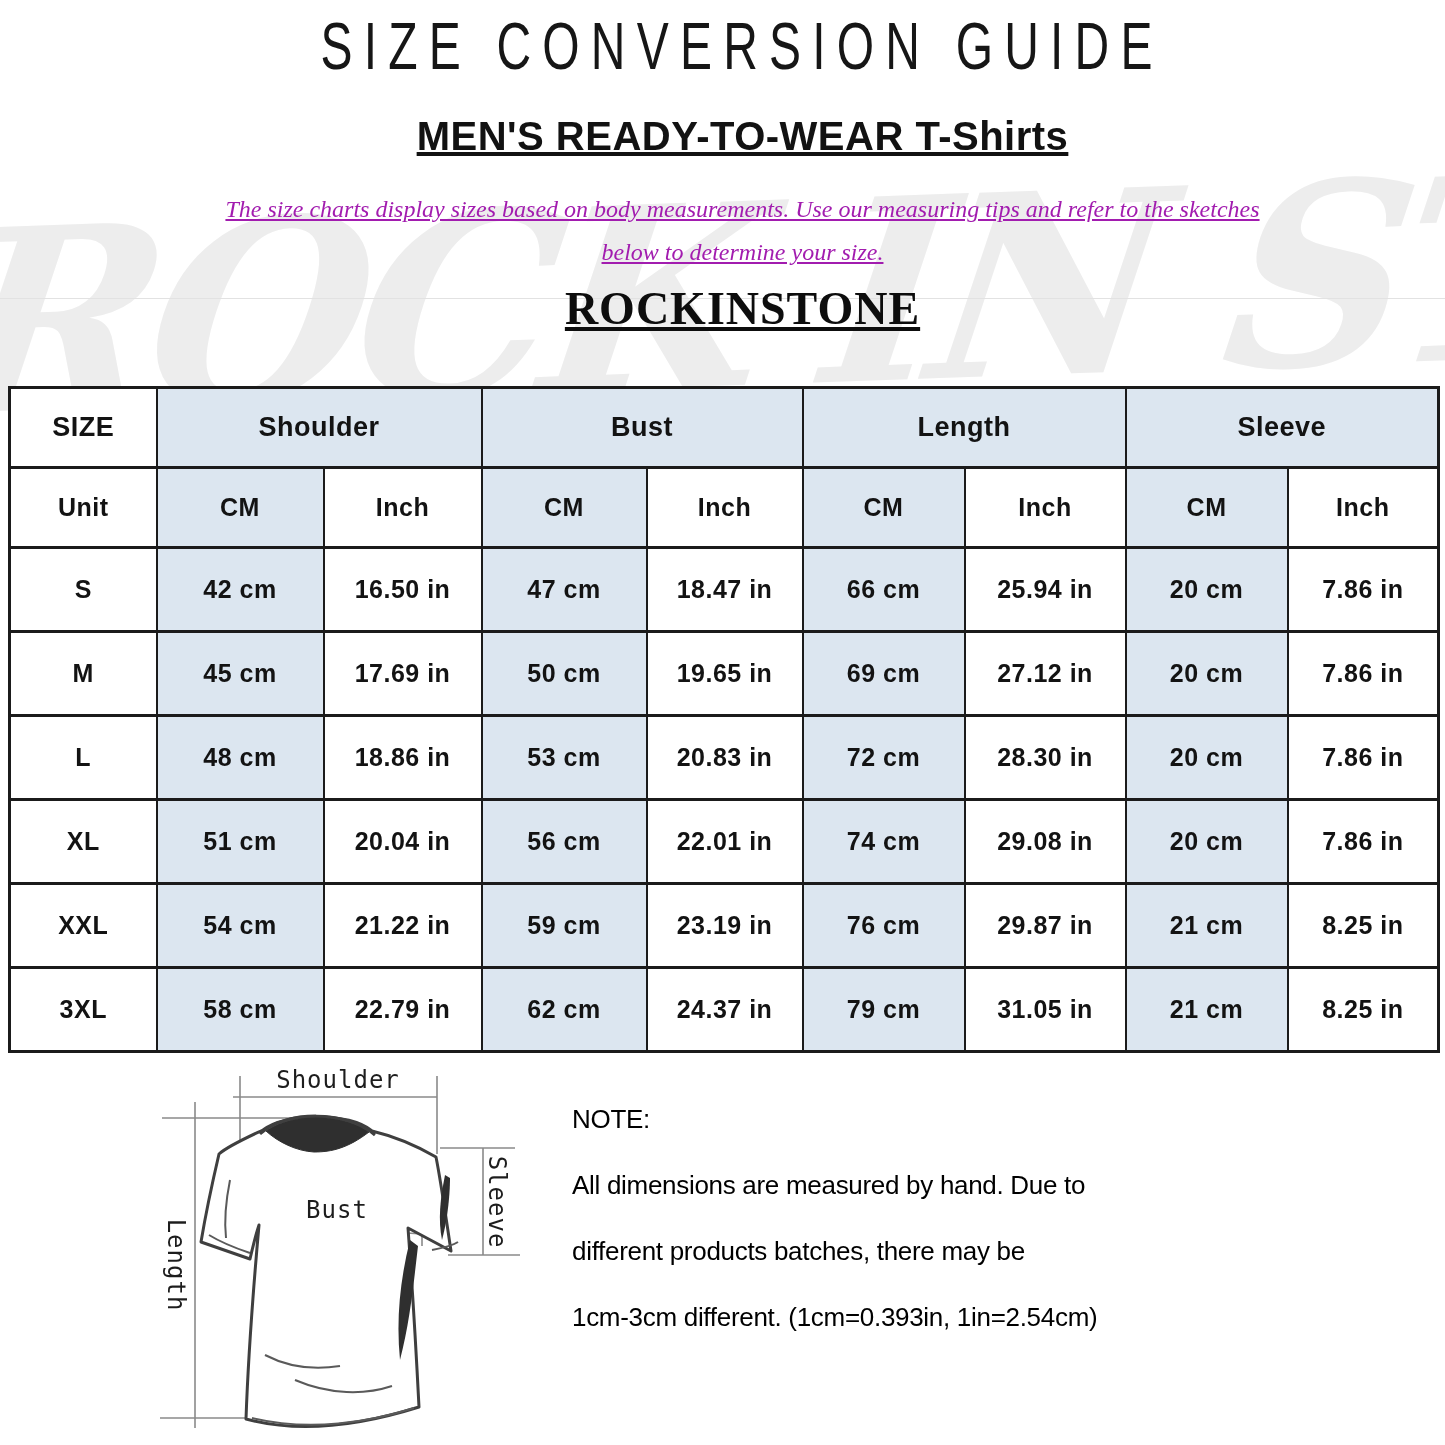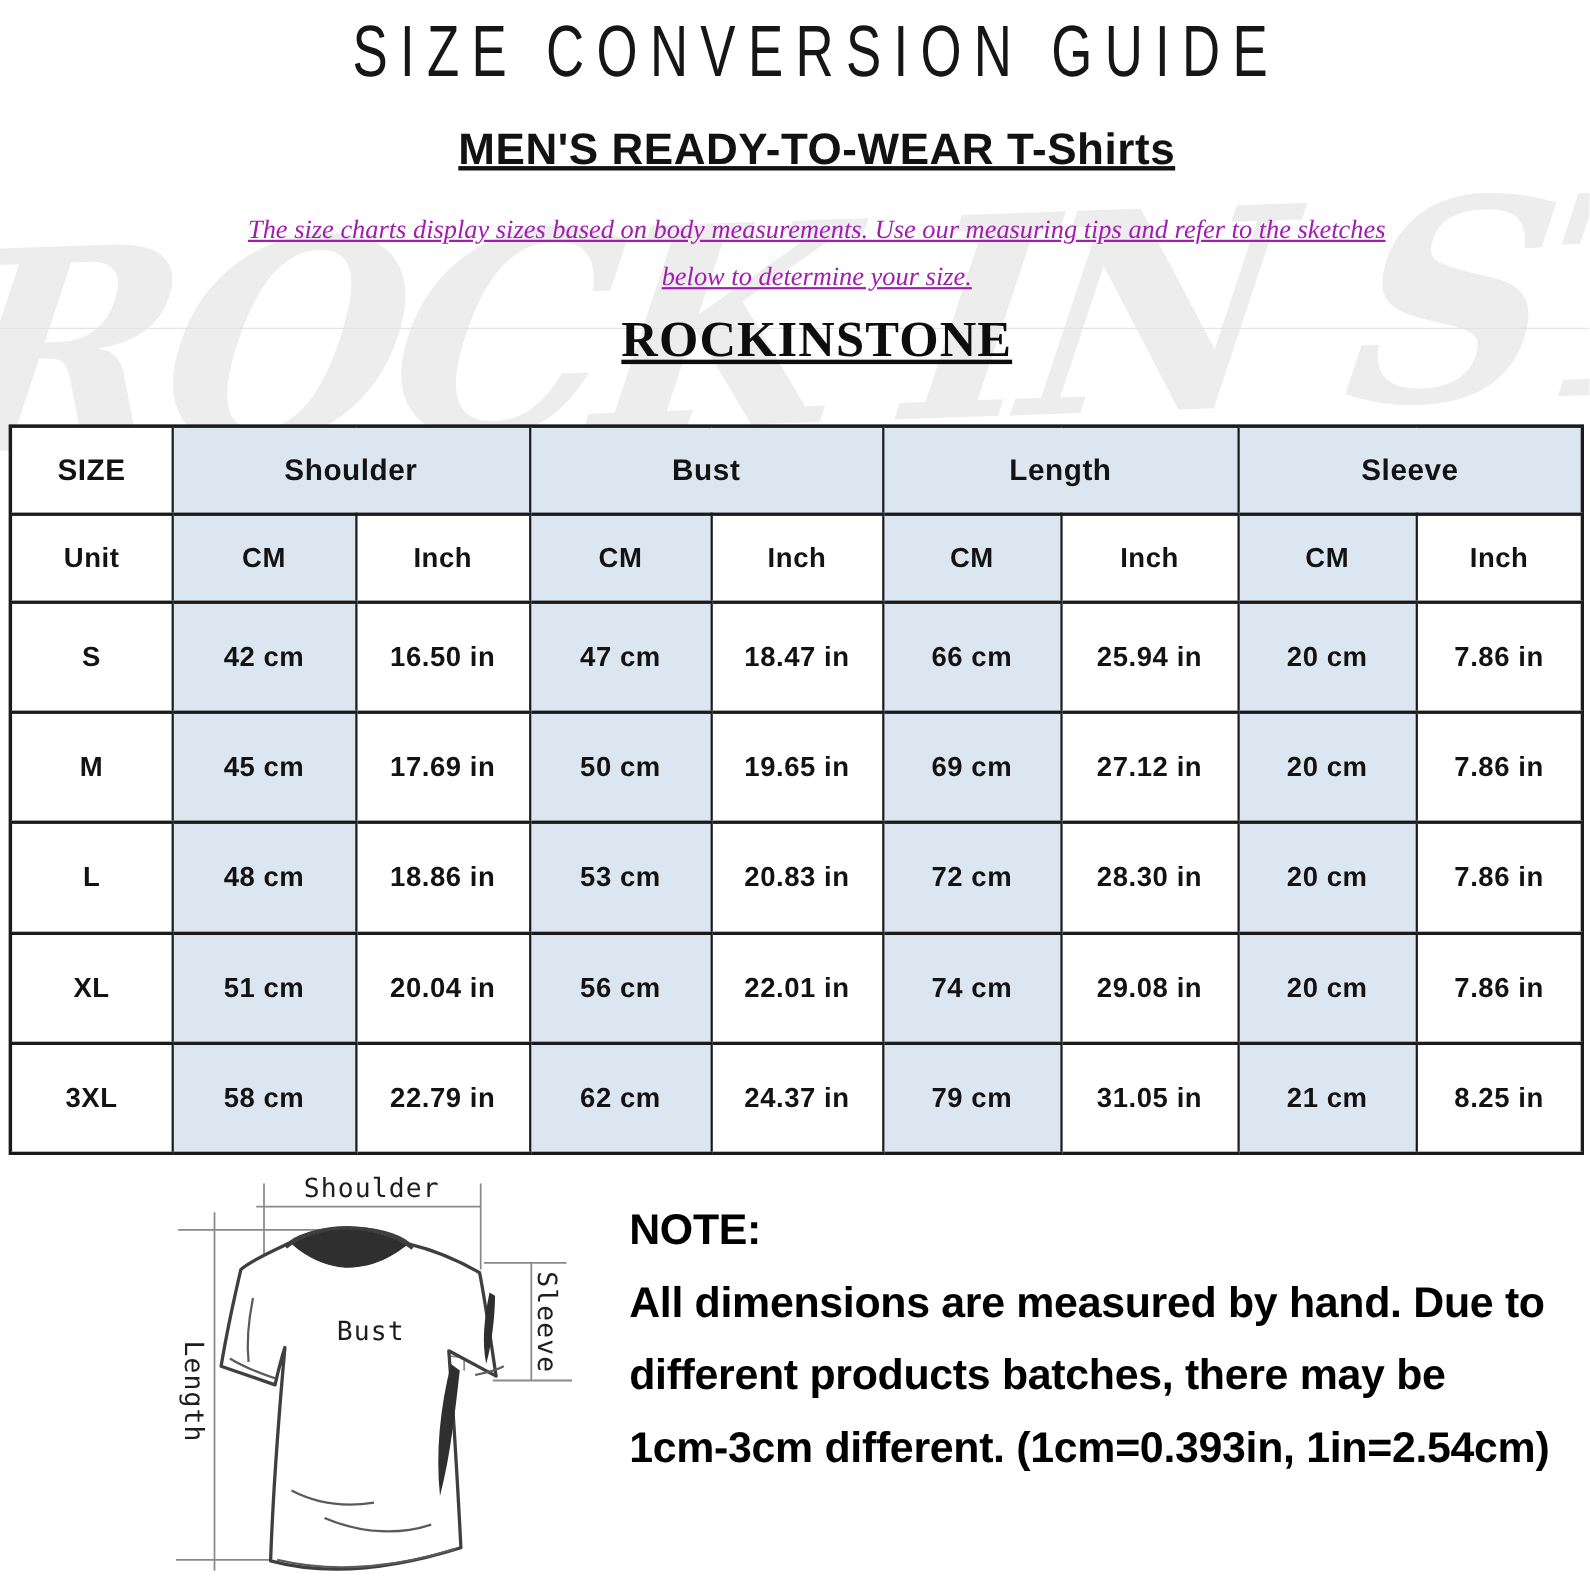--- a/index.html
+++ b/index.html
@@ -47,21 +47,21 @@
   .size-table { border:3px solid #1b1b1b; }
   .size-table td.shaded { background:#dce6f0; }
   .size-table tr.group-row td { font-size:27px; height:80px; }
   .size-table tr.unit-row td { height:80px;text-align:center; }
   .size-table tbody tr { height:84px; }
 
   
   .tshirt-diagram { position:absolute; left:100px; top:1050px; z-index:2; }
   .note-block {
     position:absolute; left:572px; top:1086px; width:850px; z-index:2;
-    font-weight:bold; font-size:39px; line-height:66px; letter-spacing:-0.3px; color:#000;
+    font-weight:normal; font-size:26px; line-height:66px; letter-spacing:-0.3px; color:#000;
   }
   svg text {
     font-family:"DejaVu Sans Mono", monospace; font-size:24px; fill:#1d1d1d; letter-spacing:1px;
   }
 </style>
 </head>
 <body>
 
 <div class="watermark">ROCK IN STONE</div>
 
@@ -147,20 +147,31 @@
         <td class="shaded">51 cm</td>
         <td>20.04 in</td>
         <td class="shaded">56 cm</td>
         <td>22.01 in</td>
         <td class="shaded">74 cm</td>
         <td>29.08 in</td>
         <td class="shaded">20 cm</td>
         <td>7.86 in</td>
       </tr>
       <tr>
+        <td>XXL</td>
+        <td class="shaded">54 cm</td>
+        <td>21.22 in</td>
+        <td class="shaded">59 cm</td>
+        <td>23.19 in</td>
+        <td class="shaded">76 cm</td>
+        <td>29.87 in</td>
+        <td class="shaded">21 cm</td>
+        <td>8.25 in</td>
+      </tr>
+      <tr>
         <td>3XL</td>
         <td class="shaded">58 cm</td>
         <td>22.79 in</td>
         <td class="shaded">62 cm</td>
         <td>24.37 in</td>
         <td class="shaded">79 cm</td>
         <td>31.05 in</td>
         <td class="shaded">21 cm</td>
         <td>8.25 in</td>
       </tr>

